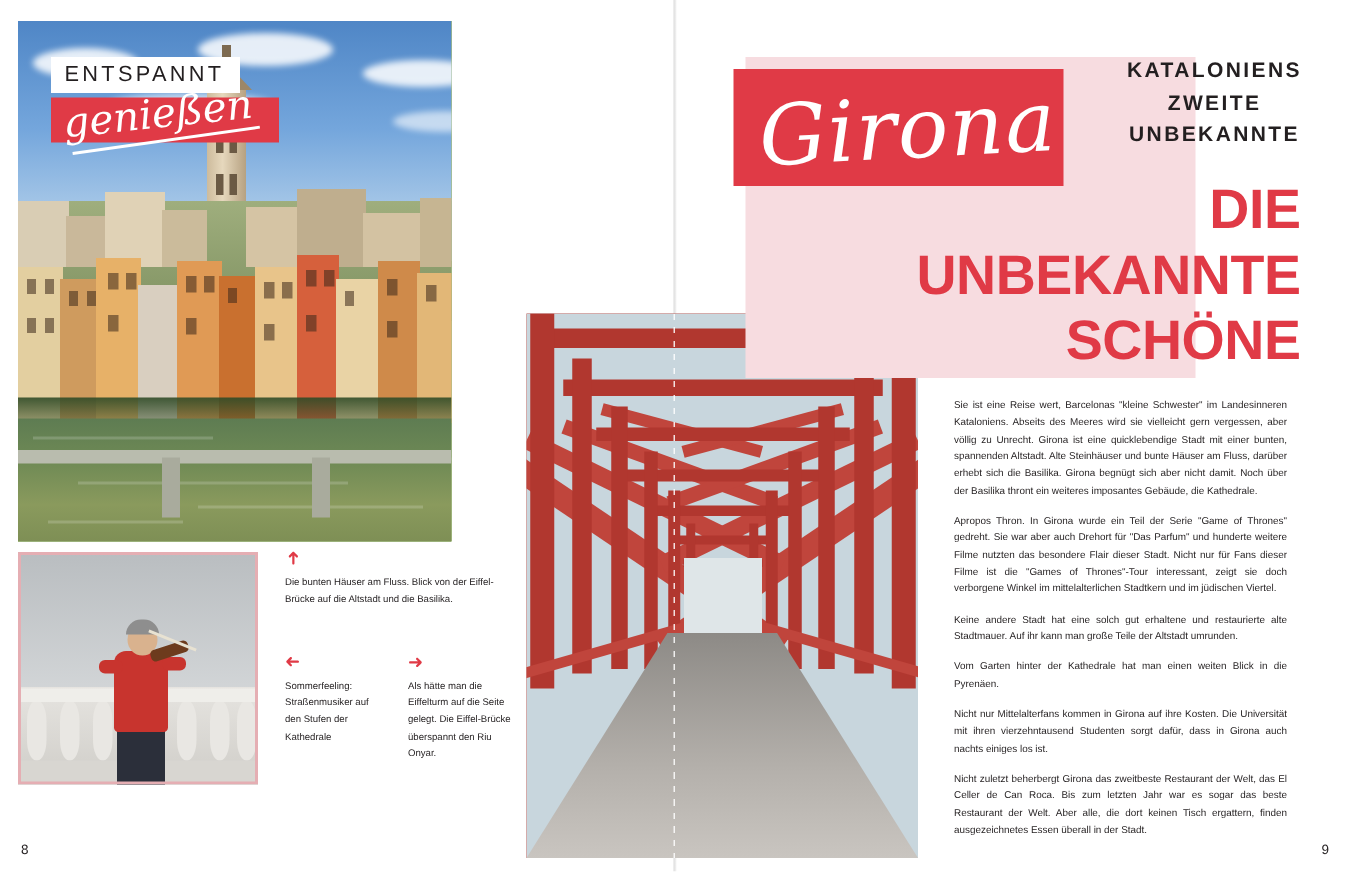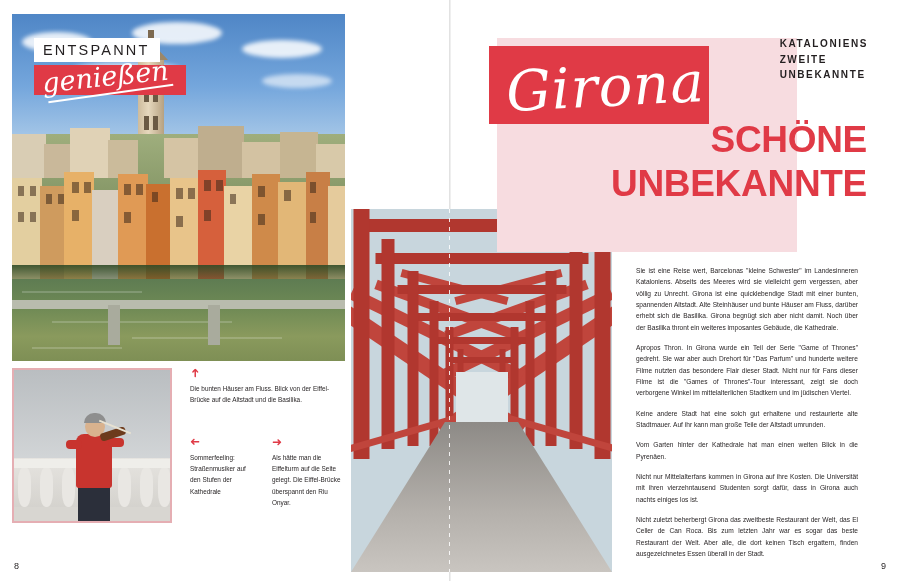--- a/index.html
+++ b/index.html
@@ -12,21 +12,21 @@
   .spread{position:relative;width:900px;height:581px;}
 
   
   .page-left{position:absolute;left:0;top:0;width:450px;height:581px;background:#ffffff;}
   .page-right{position:absolute;left:450px;top:0;width:450px;height:581px;background:#ffffff;}
   .gutter{position:absolute;left:449px;top:0;width:2px;height:581px;
     background:linear-gradient(to right,rgba(0,0,0,0.14),rgba(0,0,0,0.04));}
 
   
   .hero{
-    position:absolute;left:12px;top:14px;width:333px;height:347px;overflow:hidden;
+    position:absolute;left:12px;top:14px;width:289px;height:347px;overflow:hidden;
     background:#4d7c0f;
   }
   .hero .sky{
     position:absolute;left:0;top:0;width:100%;height:46%;
     background:linear-gradient(to bottom,#4f86c6 0%,#74a6dc 45%,#a9c9e8 80%,#cfe0f0 100%);
   }
   .hero .cloud{position:absolute;background:rgba(255,255,255,0.85);border-radius:50%;filter:blur(2px);}
   .hero .c1{left:10px;top:18px;width:70px;height:20px;}
   .hero .c2{left:120px;top:8px;width:90px;height:22px;}
   .hero .c3{left:230px;top:26px;width:80px;height:18px;}
@@ -138,22 +138,22 @@
   .pb .vanish{position:absolute;left:50%;top:54%;transform:translate(-50%,-50%);
     width:52px;height:66px;background:#dfe6e8;}
   .pb .person{position:absolute;background:#4a4a52;border-radius:3px;}
   .photo-bridge .divider{
     position:absolute;left:98px;top:0;width:1px;height:100%;
     background:repeating-linear-gradient(to bottom,rgba(255,255,255,.85) 0 4px,rgba(255,255,255,0) 4px 9px);
   }
 
   
   .kicker{
-    position:absolute;right:32px;top:36px;text-align:left;
-    font-size:10px;letter-spacing:1.6px;line-height:1.55;font-weight:700;color:#231f20;
+    position:absolute;right:32px;top:36px;text-align:center;
+    font-size:14px;letter-spacing:1.6px;line-height:1.55;font-weight:700;color:#231f20;
   }
   .pinkbar{
     position:absolute;left:497px;top:38px;width:300px;height:214px;background:#f7dce0;
   }
   .redbox{
     position:absolute;left:489px;top:46px;width:220px;height:78px;background:#e03a46;
   }
   .girona{
     position:absolute;left:506px;top:46px;width:240px;height:80px;
     color:#ffffff;font-family:"DejaVu Serif", serif;font-style:italic;
@@ -369,22 +369,23 @@
   <div class="kicker">
     <div>KATALONIENS</div>
     <div>ZWEITE</div>
     <div>UNBEKANNTE</div>
   </div>
 
   <div class="redbox"></div>
   <div class="girona">Girona</div>
 
   <div class="headline">
+    <div>DIE</div>
+    <div>UNBEKANNTE</div>
     <div>SCHÖNE</div>
-    <div>UNBEKANNTE</div>
   </div>
 
   <div class="body-col">
     <p>Sie ist eine Reise wert, Barcelonas "kleine Schwester" im Landesinneren Kataloniens. Abseits des Meeres wird sie vielleicht gern vergessen, aber völlig zu Unrecht. Girona ist eine quicklebendige Stadt mit einer bunten, spannenden Altstadt. Alte Steinhäuser und bunte Häuser am Fluss, darüber erhebt sich die Basilika. Girona begnügt sich aber nicht damit. Noch über der Basilika thront ein weiteres imposantes Gebäude, die Kathedrale.</p>
     <p>Apropos Thron. In Girona wurde ein Teil der Serie "Game of Thrones" gedreht. Sie war aber auch Drehort für "Das Parfum" und hunderte weitere Filme nutzten das besondere Flair dieser Stadt. Nicht nur für Fans dieser Filme ist die "Games of Thrones"-Tour interessant, zeigt sie doch verborgene Winkel im mittelalterlichen Stadtkern und im jüdischen Viertel.</p>
     <p>Keine andere Stadt hat eine solch gut erhaltene und restaurierte alte Stadtmauer. Auf ihr kann man große Teile der Altstadt umrunden.</p>
     <p>Vom Garten hinter der Kathedrale hat man einen weiten Blick in die Pyrenäen.</p>
     <p>Nicht nur Mittelalterfans kommen in Girona auf ihre Kosten. Die Universität mit ihren vierzehntausend Studenten sorgt dafür, dass in Girona auch nachts einiges los ist.</p>
     <p>Nicht zuletzt beherbergt Girona das zweitbeste Restaurant der Welt, das El Celler de Can Roca. Bis zum letzten Jahr war es sogar das beste Restaurant der Welt. Aber alle, die dort keinen Tisch ergattern, finden ausgezeichnetes Essen überall in der Stadt.</p>
   </div>

